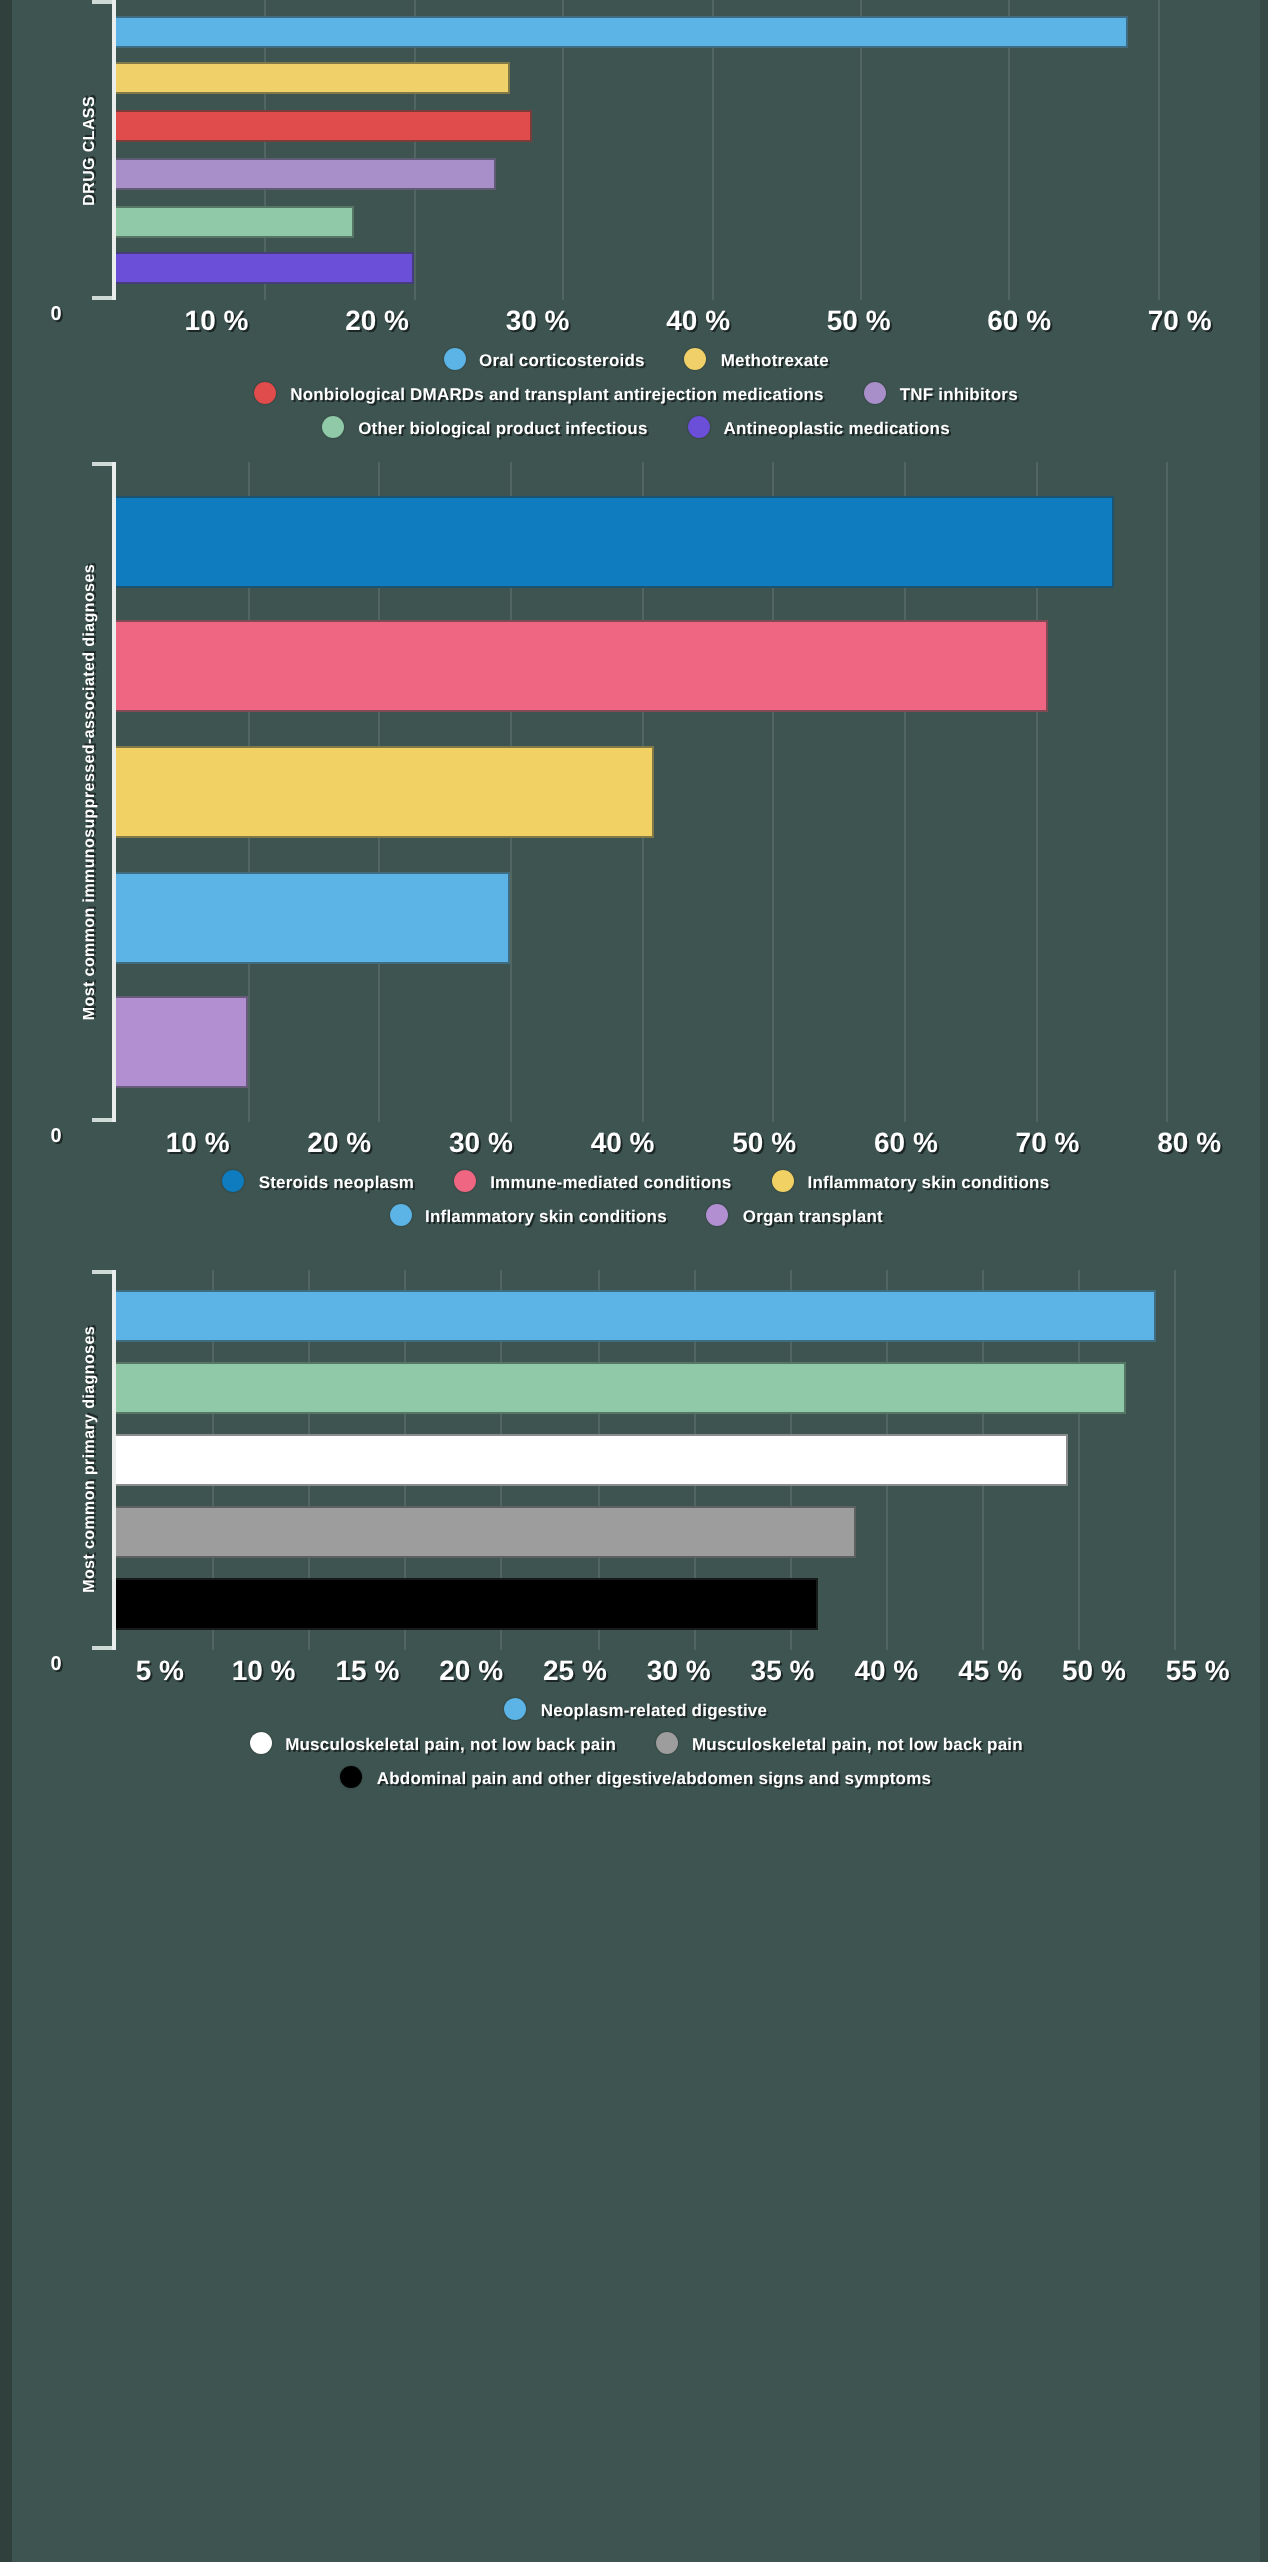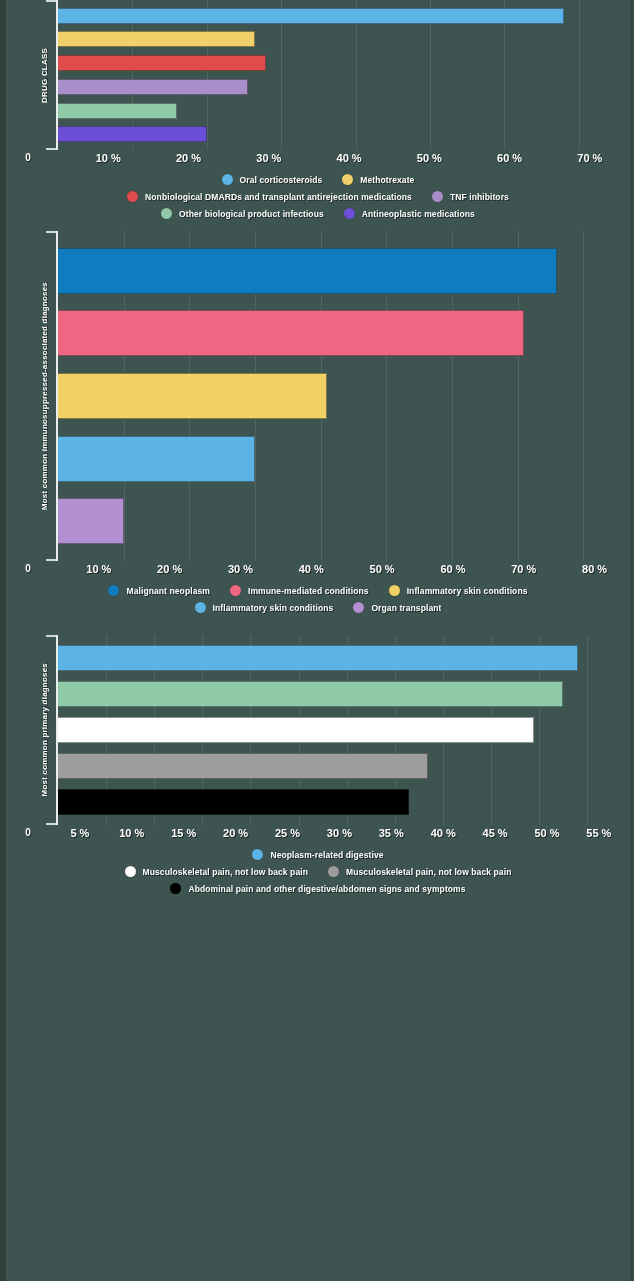--- a/index.html
+++ b/index.html
@@ -102,21 +102,21 @@
   .xaxis {
     position: relative;
     height: 18px;
     margin-left: 22px;
   }
   .tick {
     position: absolute;
     top: 2px;
     transform: translateX(-50%);
     color: #ffffff;
-    font-size: 11px;
+    font-size: 14px;
     font-weight: bold;
     white-space: nowrap;
     text-shadow: 1px 1px 0 rgba(0,0,0,0.55);
   }
   .tick.zero { font-size: 10px; }
 
   
   .legend {
     margin: 6px 18px 0 18px;
   }
@@ -258,21 +258,21 @@
         <div class="tick" style="left: 47.0588%;">40 %</div>
         <div class="tick" style="left: 58.8235%;">50 %</div>
         <div class="tick" style="left: 70.5882%;">60 %</div>
         <div class="tick" style="left: 82.3529%;">70 %</div>
         <div class="tick" style="left: 94.1176%;">80 %</div>
       </div>
     <div class="legend" id="legend-1">
         <div class="legend-row">
           <div class="legend-item">
             <span class="swatch" style="background: rgb(14, 124, 190);"></span>
-            <span class="legend-label">Malignant neoplasm</span>
+            <span class="legend-label">Steroids neoplasm</span>
           </div>
           <div class="legend-item">
             <span class="swatch" style="background: rgb(238, 102, 130);"></span>
             <span class="legend-label">Immune-mediated conditions</span>
           </div>
           <div class="legend-item">
             <span class="swatch" style="background: rgb(242, 209, 100);"></span>
             <span class="legend-label">Inflammatory skin conditions</span>
           </div>
         </div>

